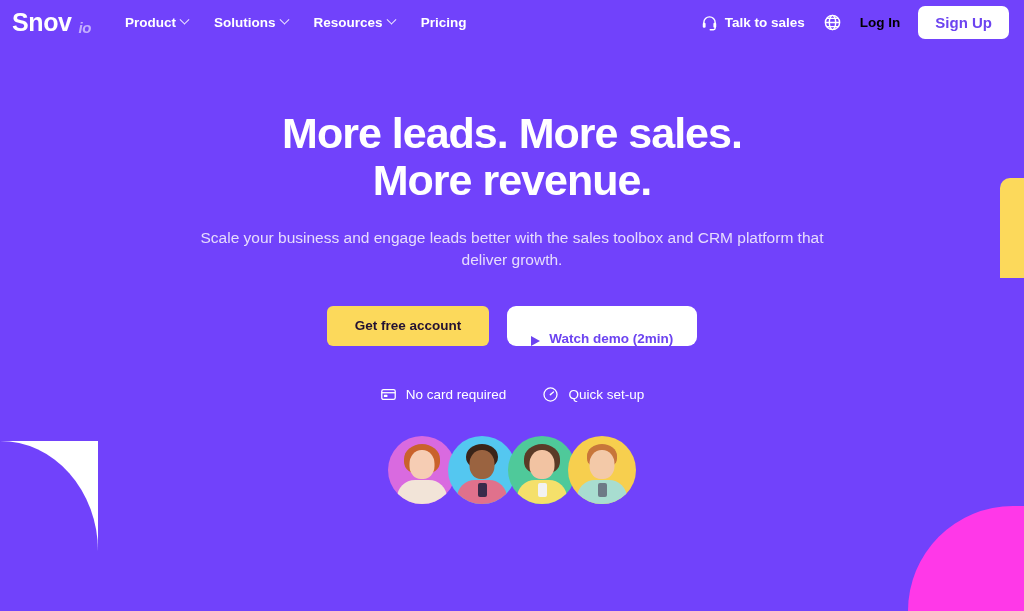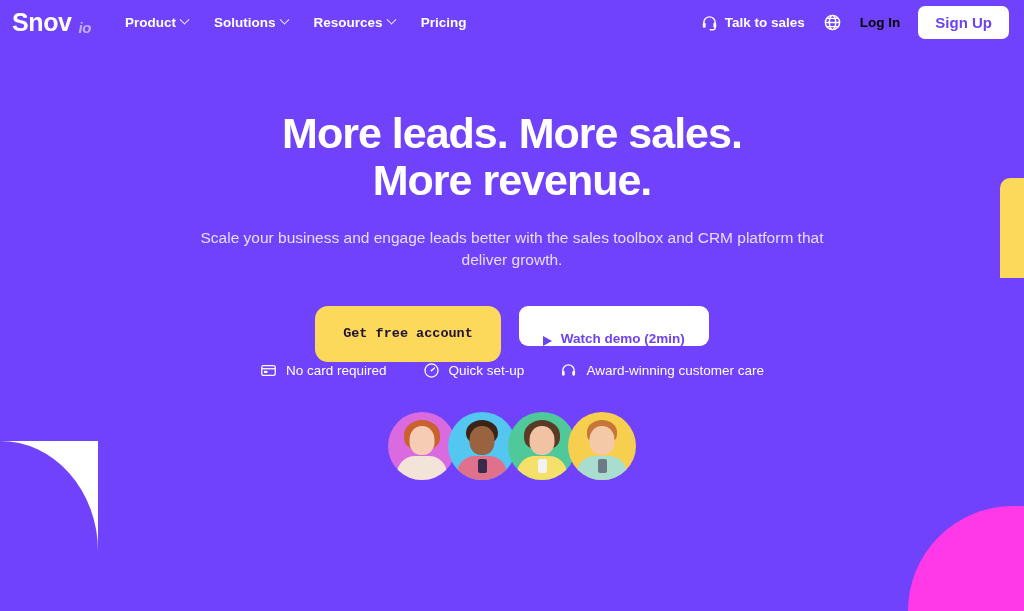--- a/index.html
+++ b/index.html
@@ -179,25 +179,25 @@
     display: flex;
     justify-content: center;
     gap: 18px;
   }
   .btn-primary {
     background: #fcd95b;
     color: #221133;
     font-size: 13.5px;
     font-weight: bold;
     border: none;
-    border-radius: 13px;
+    border-radius: 6px;
     padding: 0 28px;
-    height: 56px;
-    cursor: pointer;
-    font-family: Liberation Mono, monospace;
+    height: 40px;
+    cursor: pointer;
+    font-family: Liberation Sans, sans-serif;
     white-space: nowrap;
   }
   .btn-secondary {
     background: #ffffff;
     color: #6c43f0;
     font-size: 13.5px;
     font-weight: bold;
     border: none;
     border-radius: 9px;
     padding: 0 24px;
@@ -210,20 +210,21 @@
     white-space: nowrap;
   }
   .play-tri {
     width: 0; height: 0;
     border-left: 9px solid #6c43f0;
     border-top: 5.5px solid transparent;
     border-bottom: 5.5px solid transparent;
   }
 
   .features-row {
+    margin-top: 40px;
     display: flex;
     justify-content: center;
     align-items: center;
     gap: 36px;
   }
   .feature {
     display: flex;
     align-items: center;
     gap: 9px;
     color: #ffffff;
@@ -379,28 +380,20 @@
 
     <div class="feature">
       <svg width="17" height="17" viewBox="0 0 24 24" fill="none" stroke="#ffffff" stroke-width="1.8">
         <circle cx="12" cy="12" r="9.2"></circle>
         <path d="M12 12l4.2-3.6" stroke-linecap="round"></path>
         <circle cx="12" cy="12" r="1.2" fill="#ffffff" stroke="none"></circle>
       </svg>
       <span>Quick set-up</span>
     </div>
 
-    <div class="feature">
-      <svg width="17" height="17" viewBox="0 0 24 24" fill="none" stroke="#ffffff" stroke-width="1.9" stroke-linecap="round">
-        <path d="M4 13.5v-1.5a8 8 0 0 1 16 0v1.5"></path>
-        <rect x="2.8" y="12.8" width="3.8" height="6.6" rx="1.6" fill="#ffffff" stroke="none"></rect>
-        <rect x="17.4" y="12.8" width="3.8" height="6.6" rx="1.6" fill="#ffffff" stroke="none"></rect>
-      </svg>
-      <span>Award-winning customer care</span>
-    </div>
 
   </div>
 
   <div class="avatars">
 
     <div class="avatar" style="background:#d96ae0">
       <div class="av-hair" style="background:#c9622b"></div>
       <div class="av-head" style="background:#f6cdb4"></div>
       <div class="av-body" style="background:#f2e4d8"></div>
     </div>

